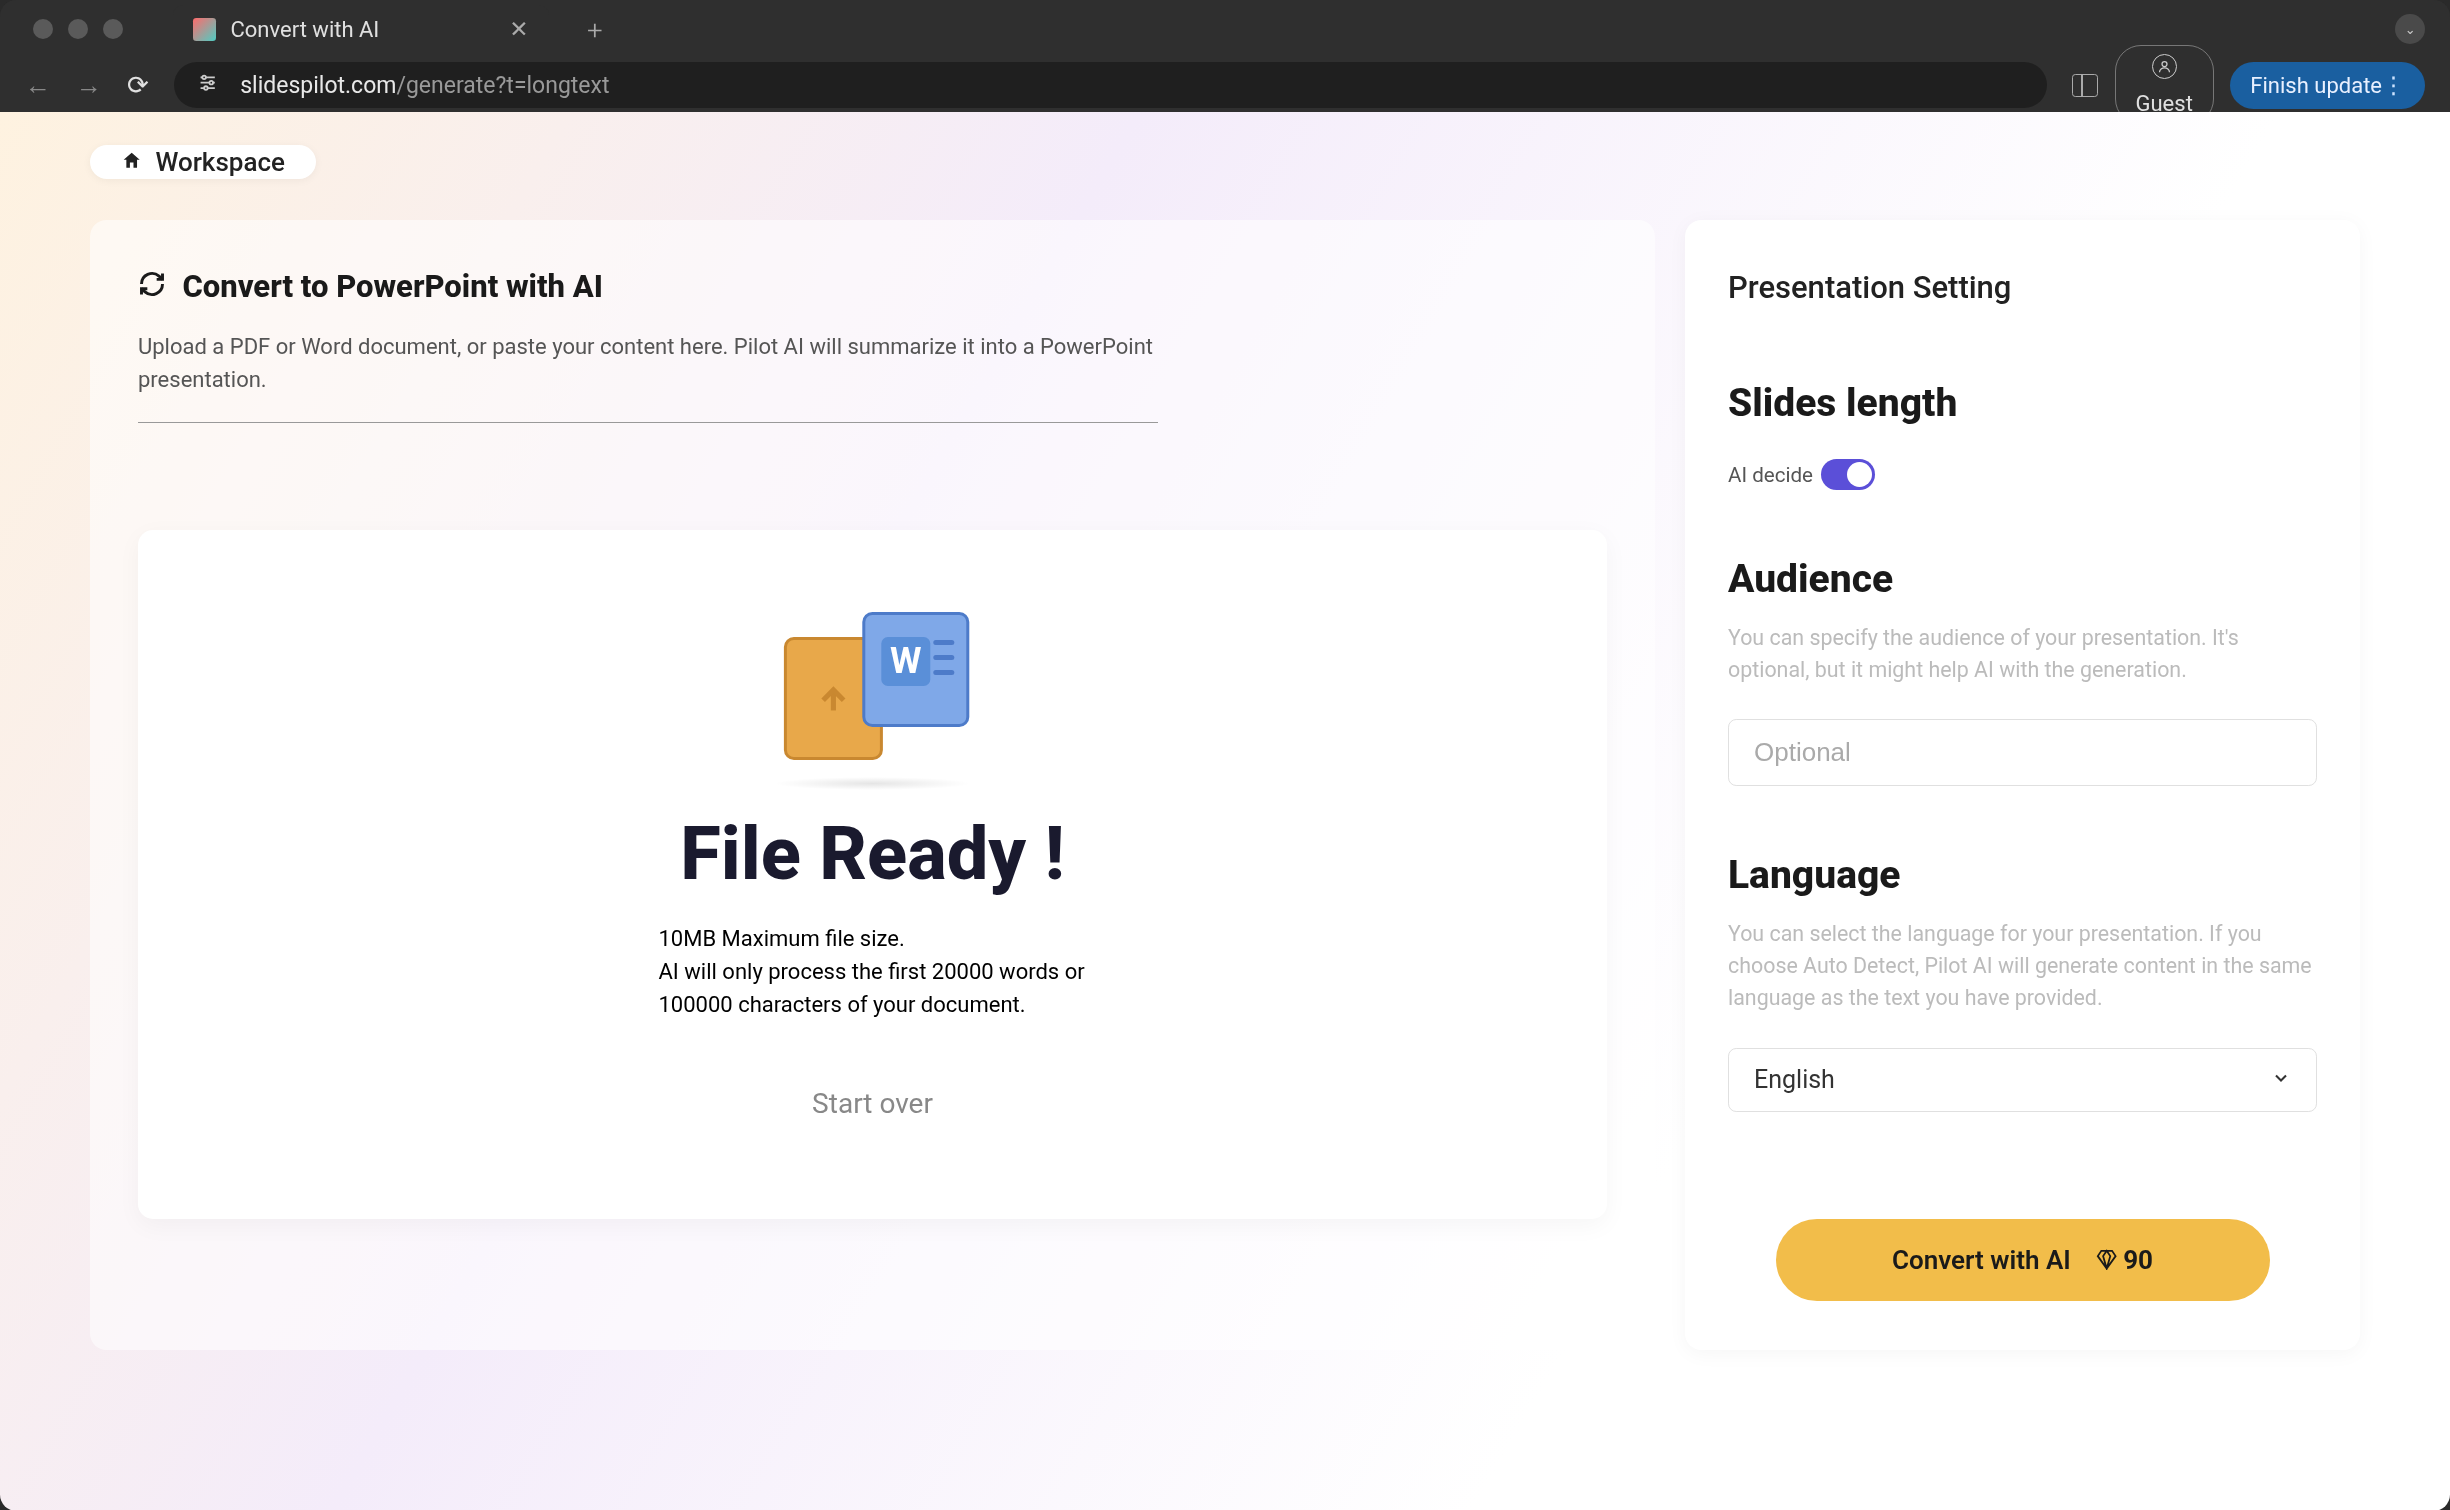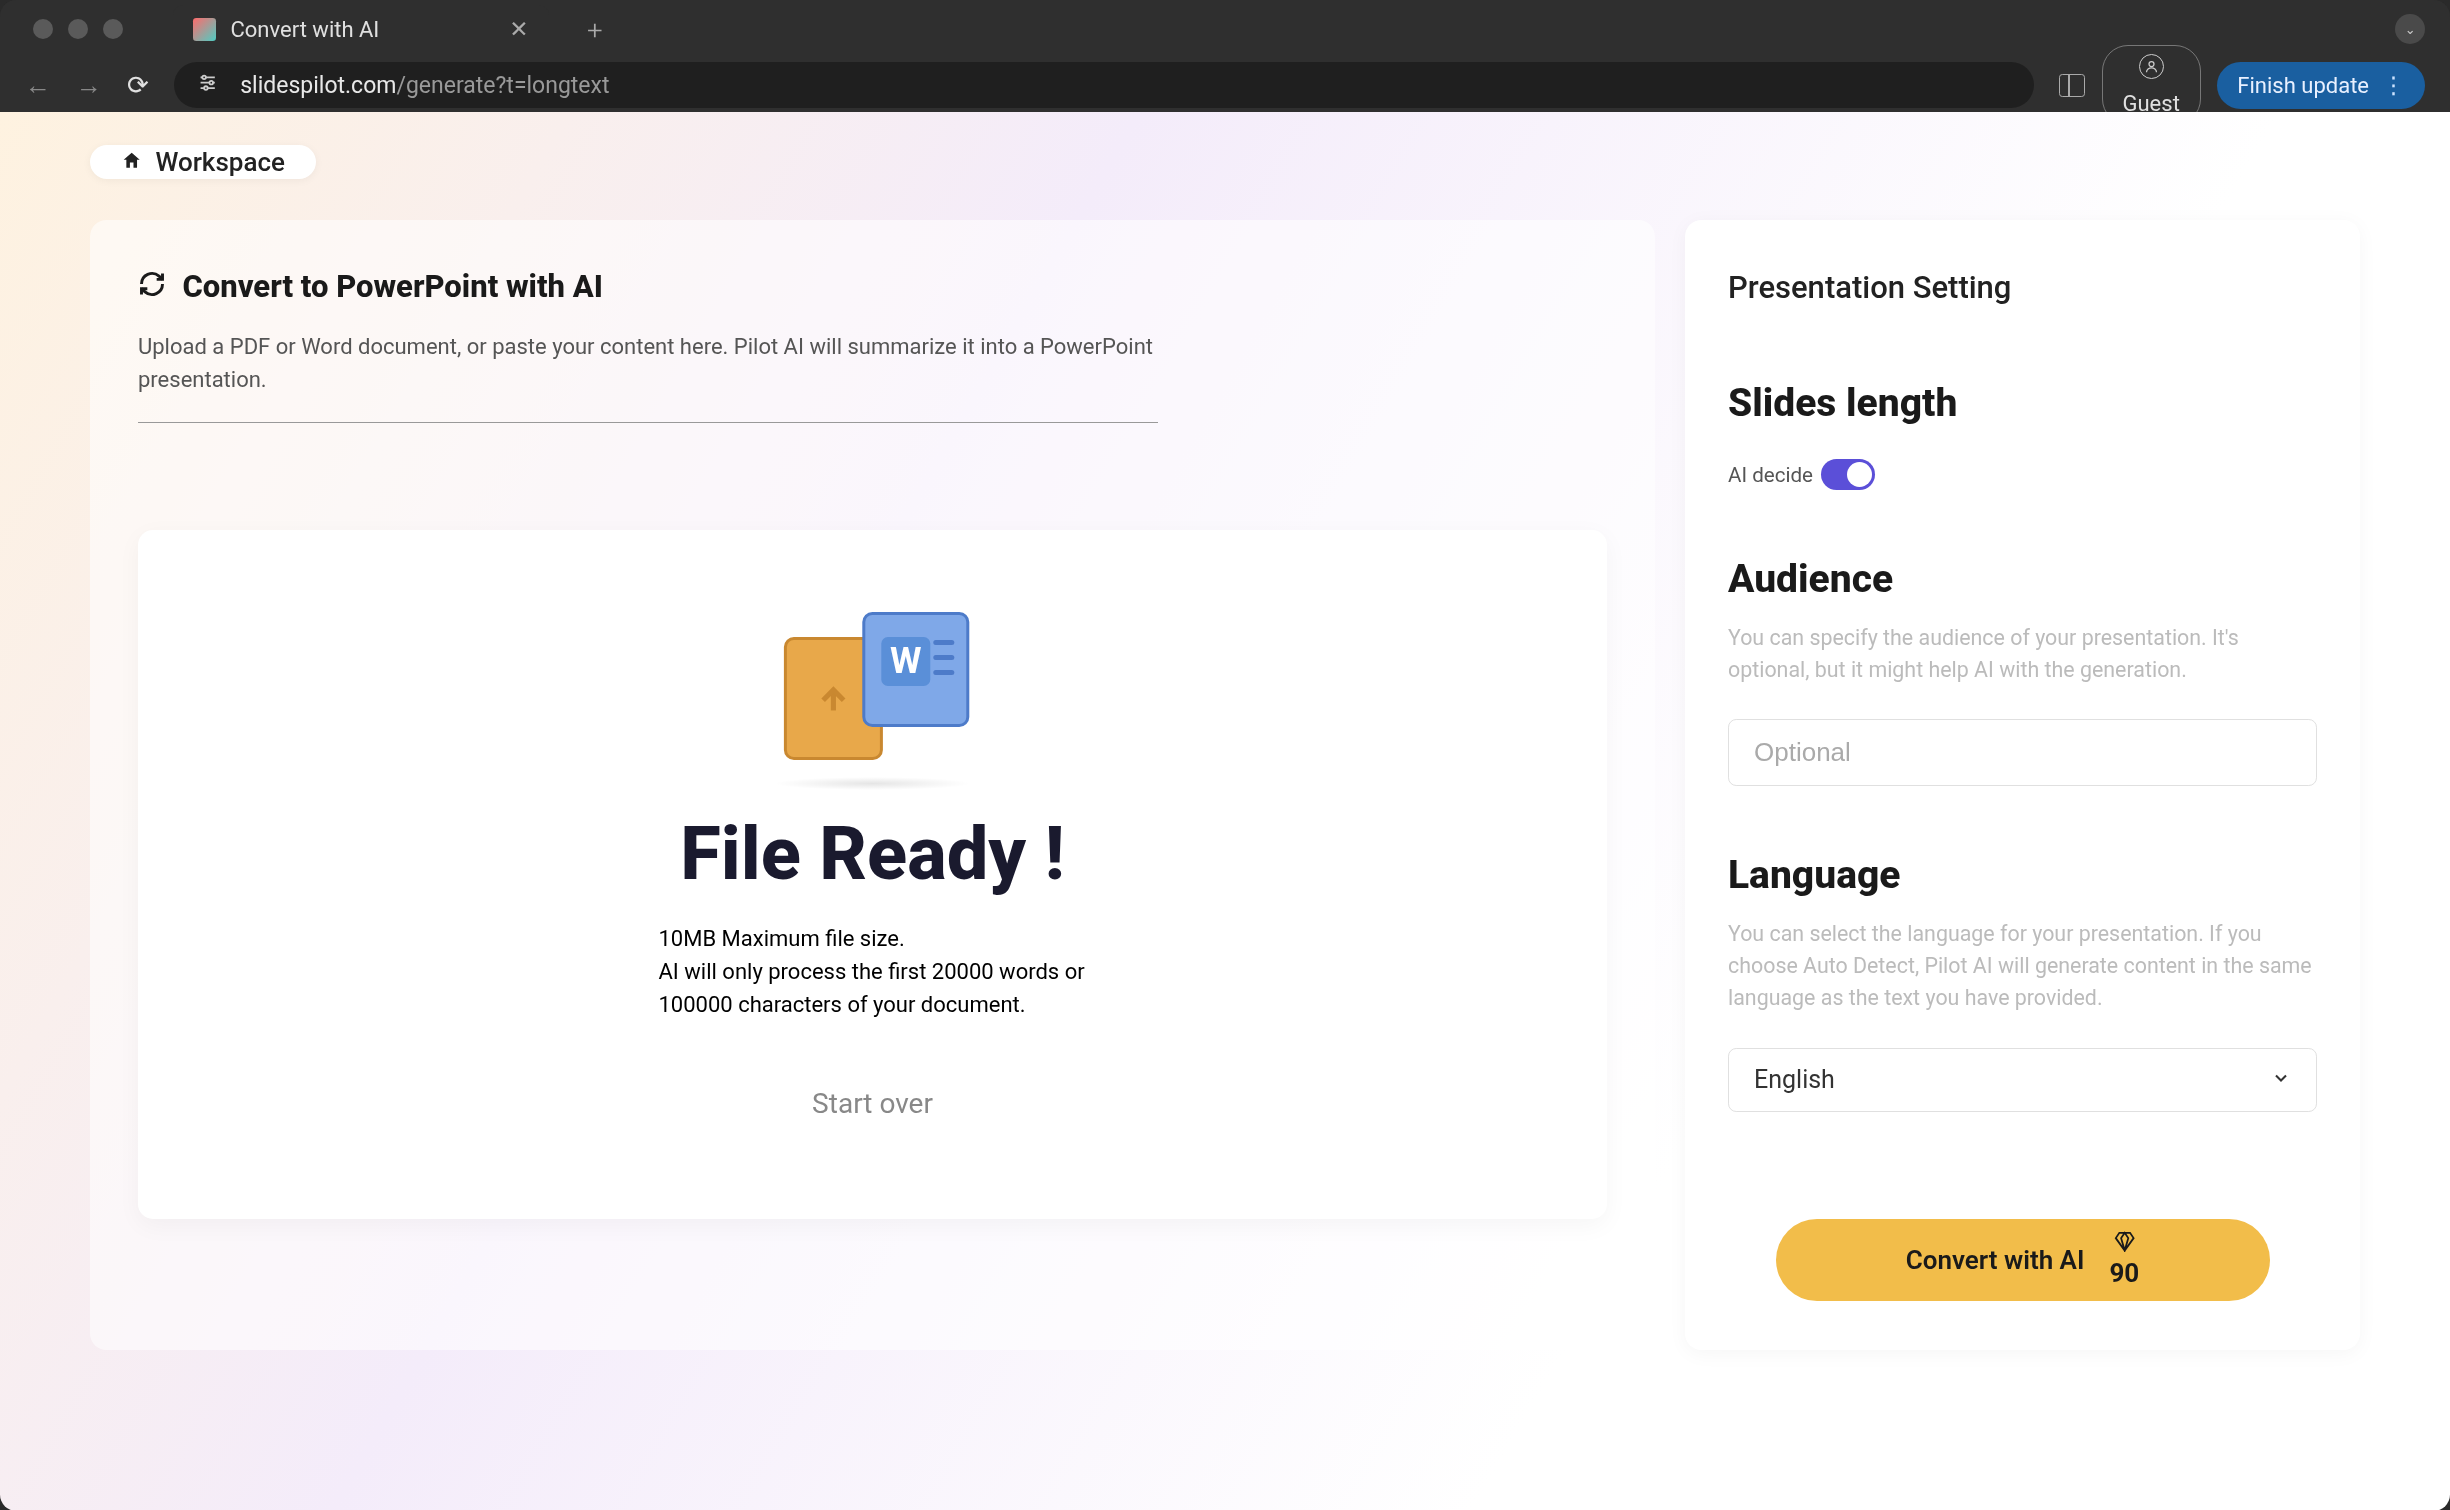--- a/index.html
+++ b/index.html
@@ -157,21 +157,20 @@
   height: 25px;
   border: 1.6px solid #ccc;
   border-radius: 50%;
   display: flex;
   align-items: center;
   justify-content: center;
 }
 .update-pill {
   display: flex;
   align-items: center;
-  gap: 13px;
   background: #1a5fa0;
   border-radius: 26px;
   padding: 10px 20px;
   color: #e8f0ff;
   font-size: 22px;
 }
 .menu-dots {
   color: #cde3ff;
   font-size: 23px;
 }
@@ -414,21 +413,20 @@
   border-radius: 41px;
   margin: 107px auto 0;
   width: 494px;
   cursor: pointer;
 }
 .diamond-icon {
   display: flex;
   align-items: center;
   gap: 6px;
   font-weight: 700;
-  flex-direction: column;
 }
 </style>
 </head>
 <body>
 
 <div class="browser-window">
   <div class="tab-bar">
     <div class="traffic-lights">
       <span></span>
         <span></span>

